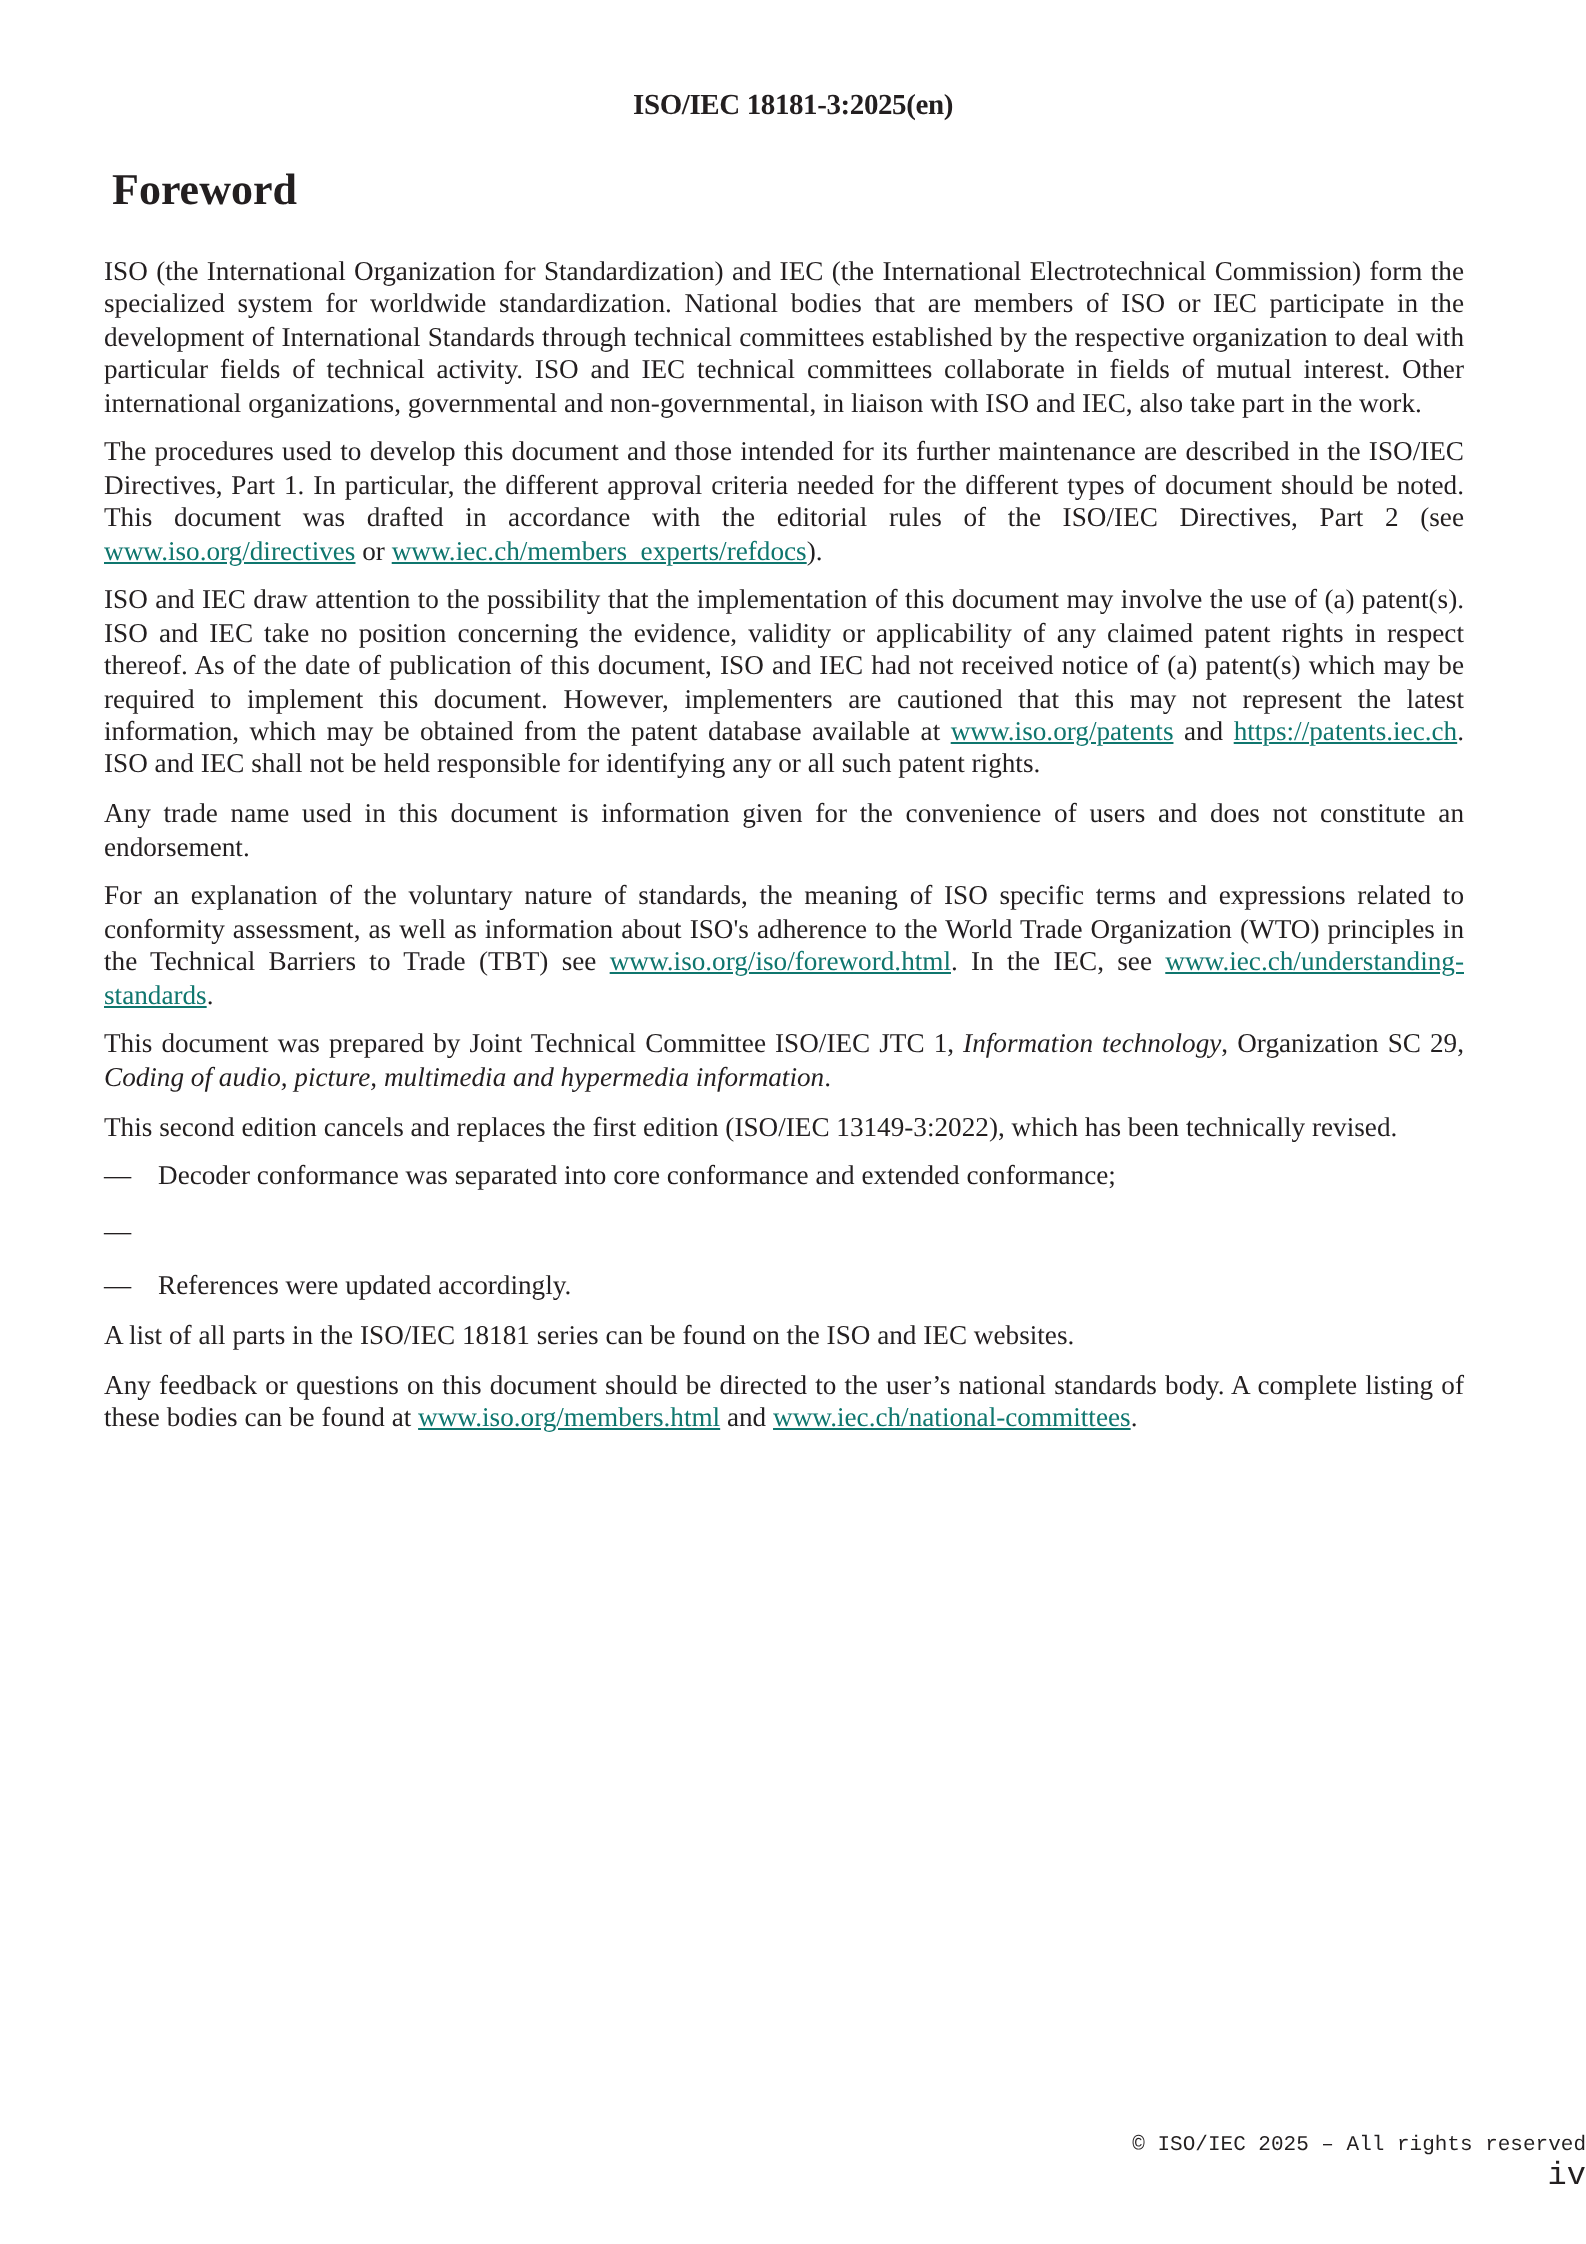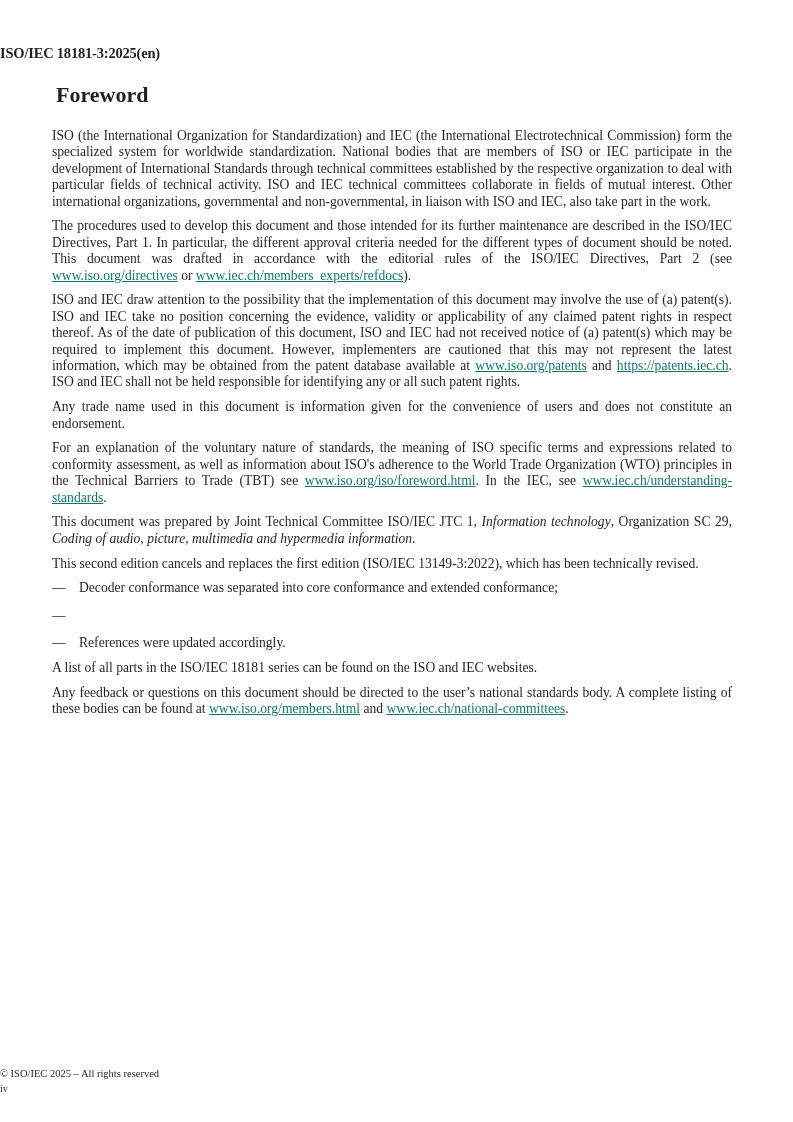--- a/index.html
+++ b/index.html
@@ -1,30 +1,30 @@
 <!DOCTYPE html>
 <html><head>
 <meta charset="utf-8">
 <style>
   html, body { margin: 0; padding: 0; background: #ffffff; }
   body { width: 793px; height: 1122px; position: relative; overflow: hidden;
          font-family: "DejaVu Serif", "Liberation Serif", serif; color: #231f20; }
-  .header { position: absolute; top: 45px; left: 0; width: 793px; text-align: left;
+  .header { position: absolute; top: 45px; left: 0; width: 793px; text-align: center;
             font-family: "Liberation Serif", serif; font-weight: bold; font-size: 14.5px; letter-spacing: -0.2px; }
   .title { position: absolute; top: 82px; left: 56px; font-family: "Liberation Serif", serif;
            font-weight: bold; font-size: 22px; }
   .content { position: absolute; top: 128px; left: 52px; width: 680px;
              font-family: "Liberation Serif", serif; font-size: 13.6px; line-height: 16.4px; }
   .content p { margin: 0 0 8.4px 0; text-align: justify; }
   a { color: #0f766e; text-decoration: underline; }
   .list-item { display: flex; margin: 0 0 11px 0; }
   .dash { width: 27px; flex: none; }
-  .footer { position: absolute; top: 1066px; left: 0; width: 793px; text-align: left;
-            font-family: Liberation Serif, serif; font-size: 10.5px; line-height: 15px; }
-  .pagenum { font-size: 10px; }
+  .footer { position: absolute; top: 1066px; left: 0; width: 793px; text-align: right;
+            font-family: Liberation Mono, monospace; font-size: 10.5px; line-height: 15px; }
+  .pagenum { font-size: 16px; }
 </style>
 </head>
 <body>
 
 <div class="header">ISO/IEC 18181-3:2025(en)</div>
 <div class="title">Foreword</div>
 
 <div class="content">
   <p>ISO (the International Organization for Standardization) and IEC (the International Electrotechnical Commission) form the specialized system for worldwide standardization. National bodies that are members of ISO or IEC participate in the development of International Standards through technical committees established by the respective organization to deal with particular fields of technical activity. ISO and IEC technical committees collaborate in fields of mutual interest. Other international organizations, governmental and non-governmental, in liaison with ISO and IEC, also take part in the work.</p>
   <p><span>The procedures used to develop this document and those intended for its further maintenance are described in the ISO/IEC Directives, Part 1. In particular, the different approval criteria needed for the different types of document should be noted. This document was drafted in accordance with the editorial rules of the ISO/IEC Directives, Part 2 (see </span><a href="#">www.iso.org/directives</a><span> or </span><a href="#">www.iec.ch/members_experts/refdocs</a><span>).</span></p>

